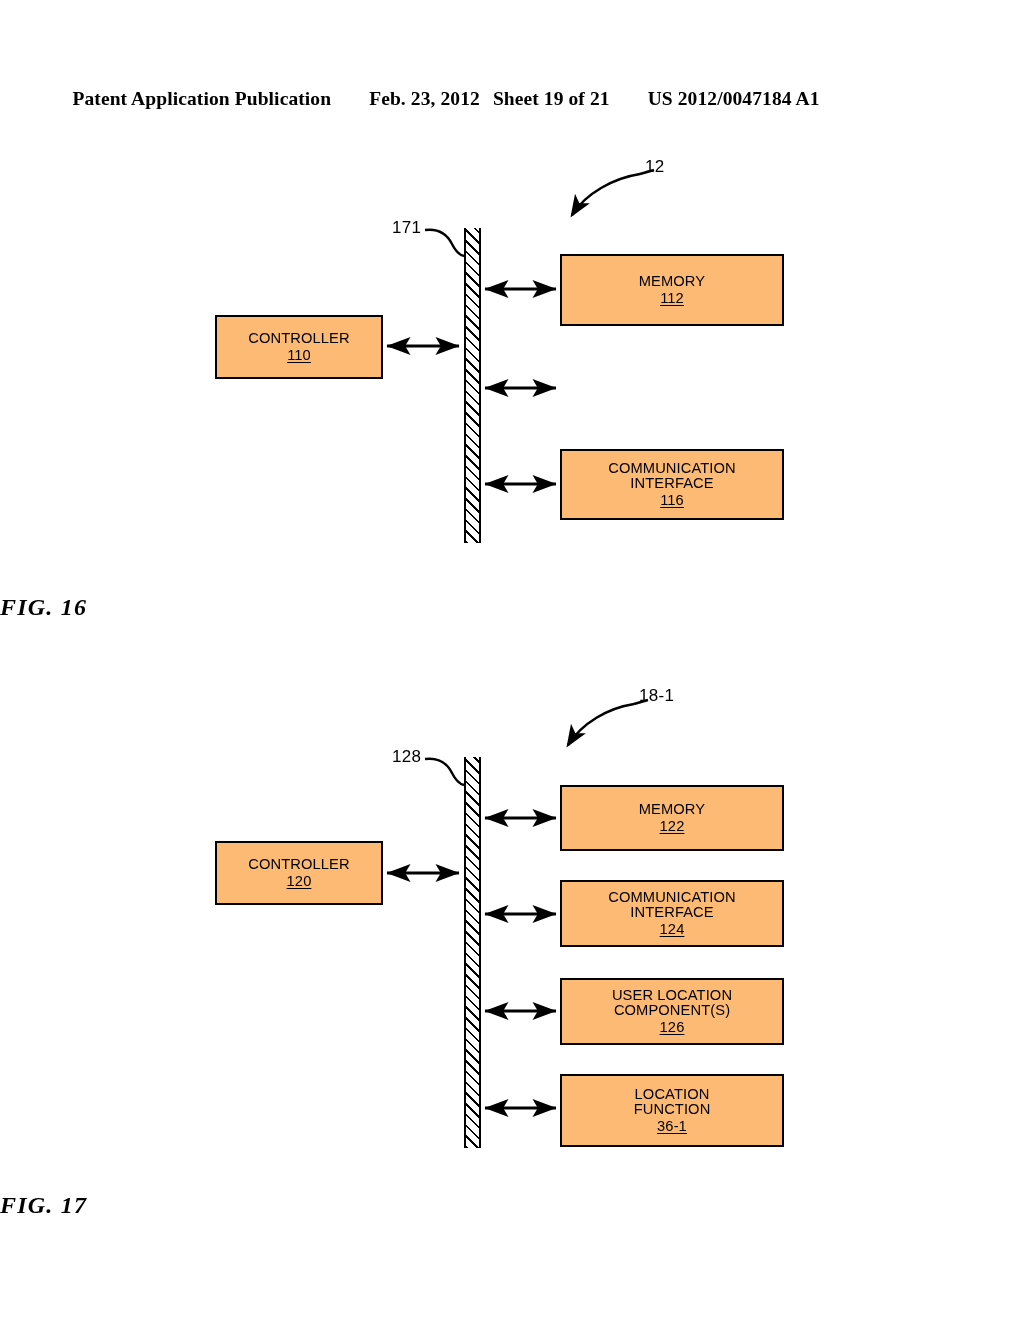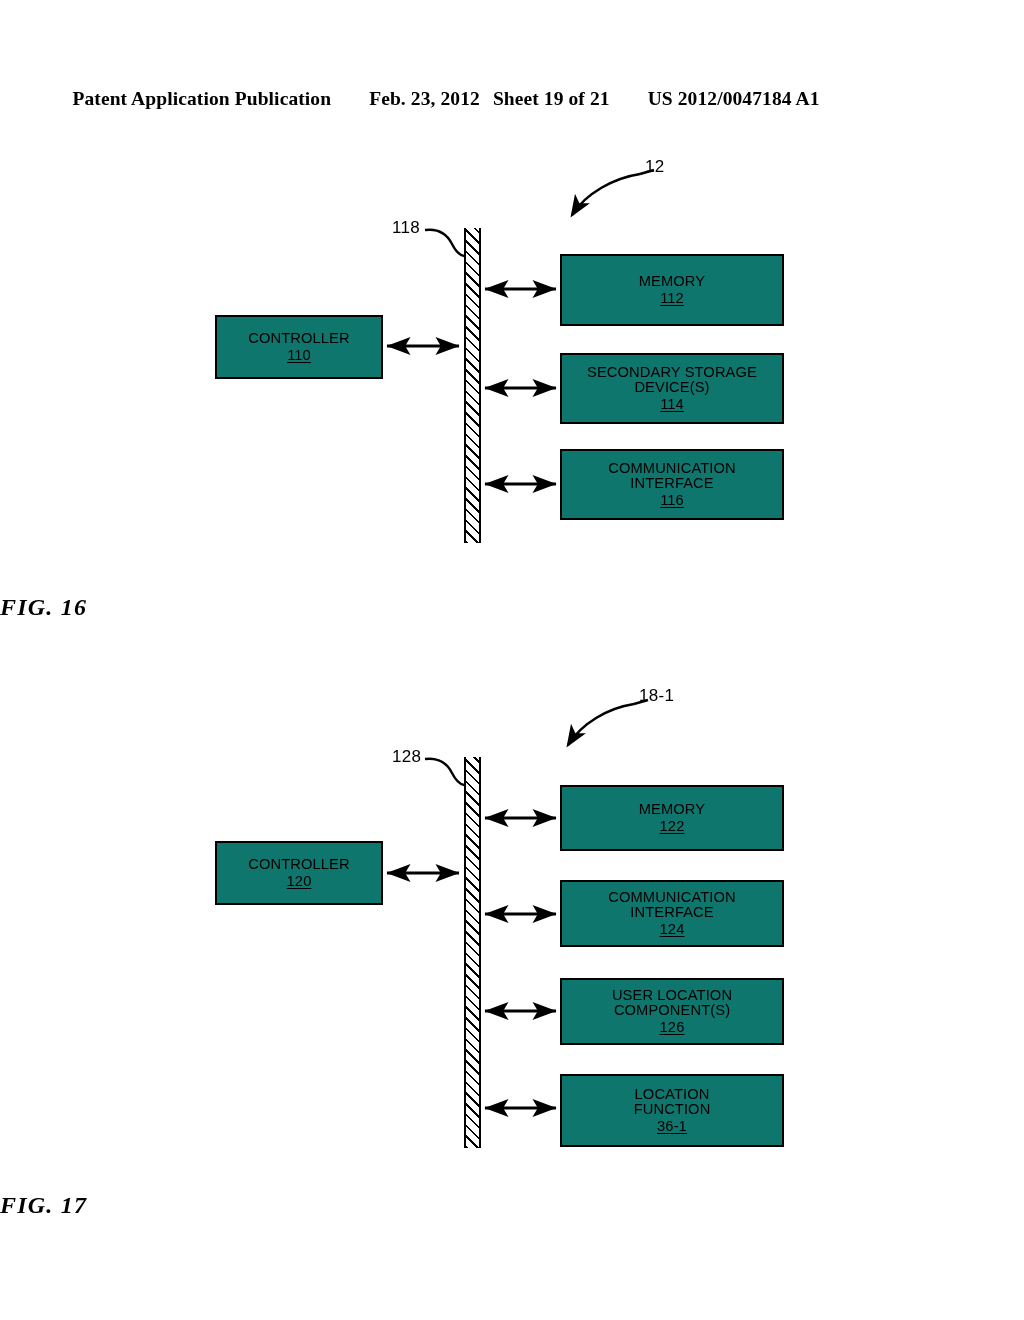--- a/index.html
+++ b/index.html
@@ -39,21 +39,21 @@
     left: 0;
     width: 1024px;
   }
   #figure-16 { top: 136px; height: 500px; }
   #figure-17 { top: 664px; height: 580px; }
 
   
   .block {
     position: absolute;
     border: 2.4px solid #000;
-    background: #0f766e;
+    background: #fdba74;
     box-sizing: border-box;
     display: flex;
     flex-direction: column;
     align-items: center;
     justify-content: center;
     text-align: center;
     font-size: 14.7px;
     line-height: 1.06;
     letter-spacing: 0.1px;
   }
@@ -141,39 +141,34 @@
 
     <line x1="387" y1="210" x2="459" y2="210" stroke="#000" stroke-width="2.8" marker-start="url(#ah16b)" marker-end="url(#ah16)"></line>
 
     <line x1="485" y1="153" x2="556" y2="153" stroke="#000" stroke-width="2.8" marker-start="url(#ah16b)" marker-end="url(#ah16)"></line>
     <line x1="485" y1="252" x2="556" y2="252" stroke="#000" stroke-width="2.8" marker-start="url(#ah16b)" marker-end="url(#ah16)"></line>
     <line x1="485" y1="348" x2="556" y2="348" stroke="#000" stroke-width="2.8" marker-start="url(#ah16b)" marker-end="url(#ah16)"></line>
   </svg>
 
   <div class="ref-label" style="left:645px; top:21px;">12</div>
 
-  <div class="ref-label" style="left:392px; top:82px;">118</div>
+  <div class="ref-label" style="left:392px; top:82px;">171</div>
 
   <div class="bus" style="left:464px; top:92px; width:17px; height:315px;"></div>
 
   <div class="block" style="left:215px; top:179px; width:168px; height:64px;">
     <span class="lbl">CONTROLLER</span>
     <span class="num">110</span>
   </div>
 
   <div class="block" style="left:560px; top:118px; width:224px; height:72px;">
     <span class="lbl">MEMORY</span>
     <span class="num">112</span>
   </div>
 
-  <div class="block" style="left:560px; top:217px; width:224px; height:71px;">
-    <span class="lbl">SECONDARY STORAGE
-DEVICE(S)</span>
-    <span class="num">114</span>
-  </div>
 
   <div class="block" style="left:560px; top:313px; width:224px; height:71px;">
     <span class="lbl">COMMUNICATION
 INTERFACE</span>
     <span class="num">116</span>
   </div>
 
   <div class="fig-caption" style="top:458px;">FIG. 16</div>
 </div>
 

